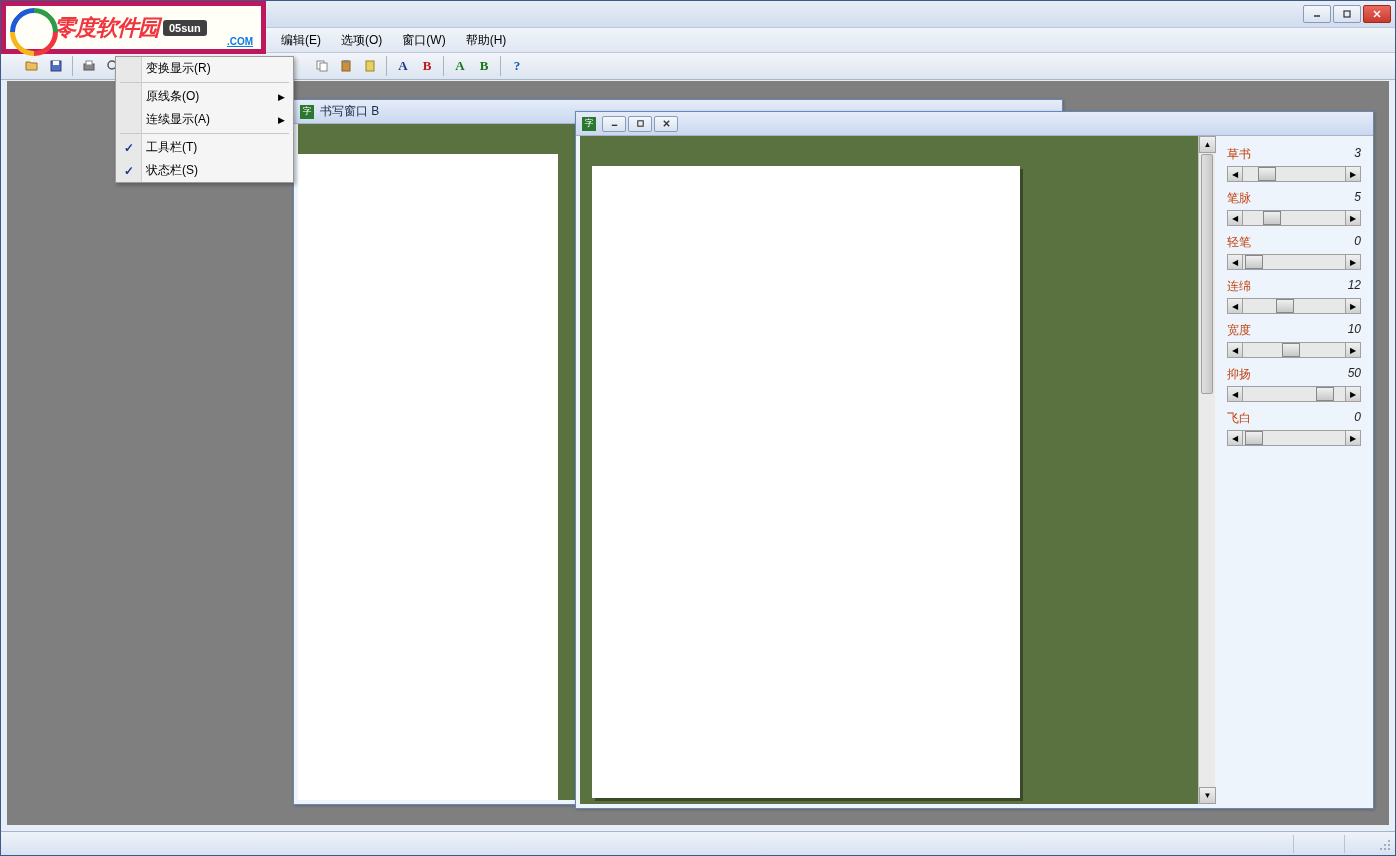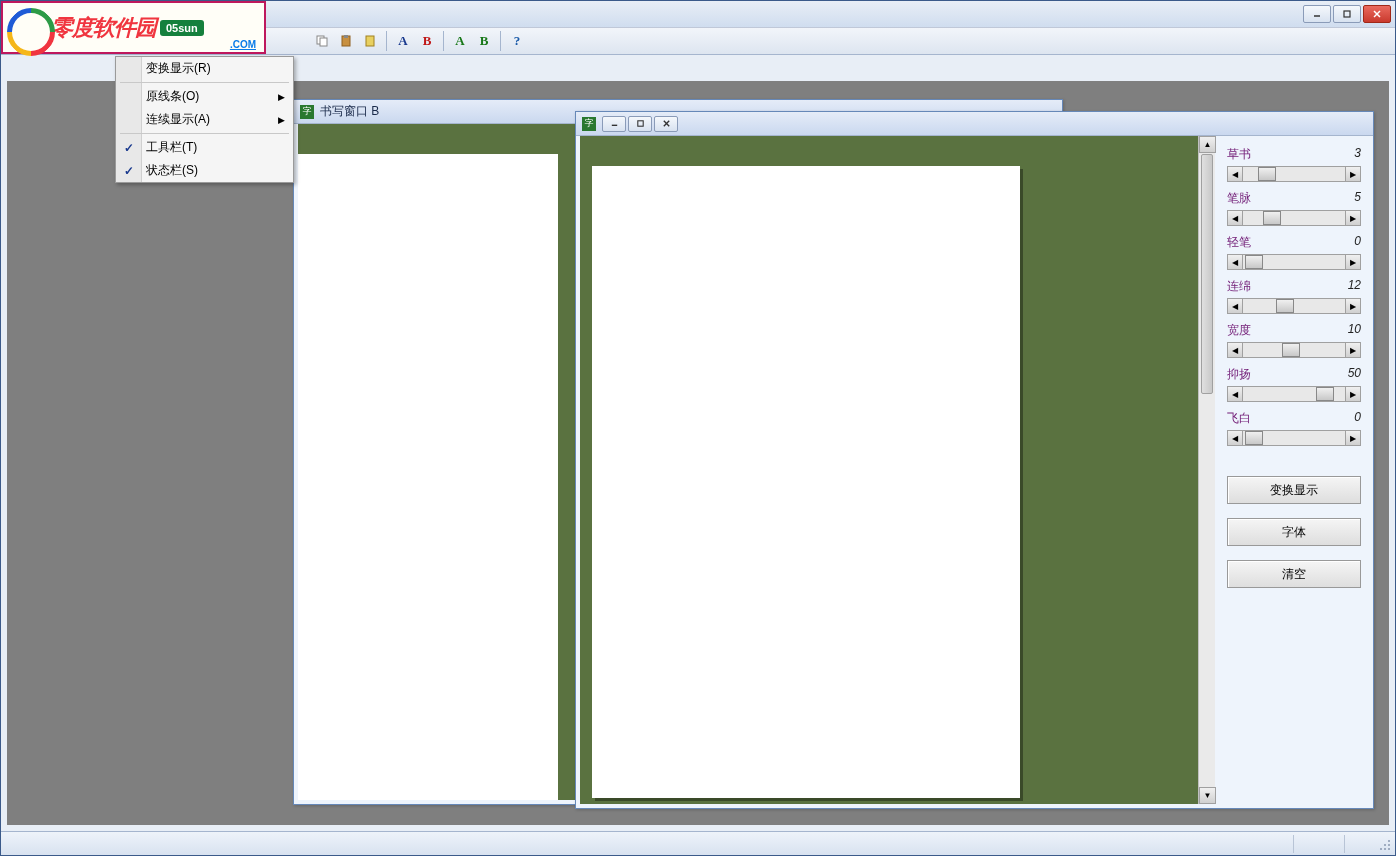--- a/index.html
+++ b/index.html
@@ -1,25 +1,25 @@
 <!DOCTYPE html>
 <html><head>
 <meta charset="utf-8">
 <style>
 * { margin: 0; padding: 0; box-sizing: border-box; }
 body { font-family: "Microsoft YaHei", "SimSun", Arial, sans-serif; font-size: 12px; background: #7f7f7f; overflow: hidden; width: 1396px; height: 856px; position: relative; }
 
 .main-window { position: absolute; top: 0; left: 0; width: 1396px; height: 856px; background: #e8eef6; border: 1px solid #3b5a8a; }
 
 .titlebar { height: 27px; background: linear-gradient(#e8eef6, #d0ddef); display: flex; align-items: center; justify-content: flex-end; padding-right: 4px; border-bottom: 1px solid #c0c8d8; }
-.logo-area { position: absolute; top: 0; left: 0; width: 265px; height: 53px; background: #fffef7; z-index: 100; display: flex; align-items: center; padding: 4px; border: 2px solid #be185d; }
+.logo-area { position: absolute; top: 0; left: 0; width: 265px; height: 53px; background: #fffef7; z-index: 100; display: flex; align-items: center; padding: 4px; border: 5px solid #be185d; }
 .logo-circle { width: 40px; height: 40px; position: relative; margin-right: 4px; }
 .logo-circle::before { content: ""; position: absolute; width: 38px; height: 38px; border: 5px solid transparent; border-top-color: #2d9b47; border-right-color: #f0353f; border-bottom-color: #f5b719; border-left-color: #1f5bd6; border-radius: 50%; transform: rotate(45deg); }
 .logo-text { font-size: 22px; font-weight: bold; font-style: italic; color: #f0353f; letter-spacing: -1px; }
-.logo-badge { background: #15803d; color: #fff; font-size: 11px; padding: 2px 6px; border-radius: 3px; margin-left: 4px; font-weight: bold; }
+.logo-badge { background: #404040; color: #fff; font-size: 11px; padding: 2px 6px; border-radius: 3px; margin-left: 4px; font-weight: bold; }
 .logo-sub { position: absolute; bottom: 2px; right: 8px; font-size: 10px; color: #0a7be8; font-weight: bold; text-decoration: underline; }
 
 .win-btns { display: flex; gap: 2px; }
 .win-btn { width: 28px; height: 18px; border: 1px solid #8a9bb8; background: linear-gradient(#f5f8fc, #d8e2f0); border-radius: 2px; display: flex; align-items: center; justify-content: center; cursor: pointer; }
 .win-btn.close { background: linear-gradient(#ea6a5e, #c93a2e); border-color: #a02818; color: #fff; }
 .win-btn svg { width: 10px; height: 10px; }
 
 .menubar { height: 25px; background: linear-gradient(#f0f4fa, #e0e7f2); display: flex; align-items: center; padding-left: 270px; border-bottom: 1px solid #c0c8d8; }
 .menu-item { padding: 4px 10px; cursor: pointer; }
 
@@ -50,21 +50,21 @@
 .child-body { position: absolute; top: 24px; left: 4px; right: 4px; bottom: 4px; display: flex; }
 .canvas-area { flex: 1; background: #5a7240; position: relative; }
 .canvas-white { position: absolute; background: #fff; }
 .vscroll { width: 17px; background: #eaeaea; border-left: 1px solid #c0c0c0; position: relative; }
 .vscroll-btn { width: 17px; height: 17px; background: linear-gradient(#f0f0f0, #d0d0d0); border: 1px solid #a0a0a0; display: flex; align-items: center; justify-content: center; position: absolute; font-size: 8px; }
 .vscroll-thumb { position: absolute; left: 2px; right: 2px; background: linear-gradient(90deg, #e0e0e0, #c8c8c8); border: 1px solid #a0a0a0; border-radius: 2px; }
 
 .side-panel { position: absolute; top: 24px; right: 4px; bottom: 4px; width: 150px; background: #eef4fc; padding: 10px 8px; }
 .slider-group { margin-bottom: 8px; }
 .slider-header { display: flex; justify-content: space-between; margin-bottom: 3px; }
-.slider-label { color: #701a75; }
+.slider-label { color: #c2410c; }
 .slider-value { font-style: italic; color: #222; }
 .slider-track { height: 16px; background: #e8e8e8; border: 1px solid #a0a0a0; position: relative; display: flex; }
 .slider-abtn { width: 15px; height: 100%; background: linear-gradient(#f0f0f0, #d0d0d0); display: flex; align-items: center; justify-content: center; font-size: 8px; cursor: pointer; }
 .slider-abtn.l { border-right: 1px solid #a0a0a0; }
 .slider-abtn.r { border-left: 1px solid #a0a0a0; }
 .slider-mid { flex: 1; position: relative; }
 .slider-thumb { position: absolute; top: 0; width: 18px; height: 100%; background: linear-gradient(#f0f0f0, #c8c8c8); border: 1px solid #888; cursor: pointer; }
 
 .panel-btn { width: 100%; height: 28px; background: linear-gradient(#f5f5f5, #dedede); border: 1px solid #999; margin-top: 14px; cursor: pointer; display: flex; align-items: center; justify-content: center; box-shadow: 1px 1px 0 #fff inset; }
 .panel-btn:first-of-type { margin-top: 30px; }
@@ -99,20 +99,26 @@
         </div>
       <div class="win-btn close">
           <svg viewBox="0 0 10 10">
             <line x1="2" y1="2" x2="8" y2="8" stroke="#fff" stroke-width="1.5"></line>
             <line x1="8" y1="2" x2="2" y2="8" stroke="#fff" stroke-width="1.5"></line>
           </svg>
         </div>
     </div>
   </div>
 
+  <div class="menubar">
+    <div class="menu-item">编辑(E)</div>
+    <div class="menu-item">选项(O)</div>
+    <div class="menu-item">窗口(W)</div>
+    <div class="menu-item">帮助(H)</div>
+  </div>
 
   <div class="toolbar">
     <div class="tool-btn">
         <svg width="16" height="16" viewBox="0 0 16 16">
           <path d="M2 4 L6 4 L7 5 L13 5 L13 12 L2 12 Z" fill="#e8c060" stroke="#a07020"></path>
         </svg>
       </div>
     <div class="tool-btn">
         <svg width="16" height="16" viewBox="0 0 16 16">
           <rect x="3" y="3" width="10" height="10" fill="#5070c0" stroke="#304080"></rect>
@@ -295,25 +301,20 @@
                 <span class="slider-value">0</span>
               </div>
               <div class="slider-track">
                 <div class="slider-abtn l">◀</div>
                 <div class="slider-mid">
                   <div class="slider-thumb" style="left:2%;"></div>
                 </div>
                 <div class="slider-abtn r">▶</div>
               </div>
             </div>
-          </div>
-        <div id="panelbtns-container">
-            <div class="panel-btn" style="margin-top: 30px;">变换显示</div>
-            <div class="panel-btn">字体</div>
-            <div class="panel-btn">清空</div>
           </div>
       </div>
     </div>
 
   </div>
 
   <div class="dropdown-menu">
     <div class="dd-gutter"></div>
     <div class="dd-item">
       <span>变换显示(R)</span>

